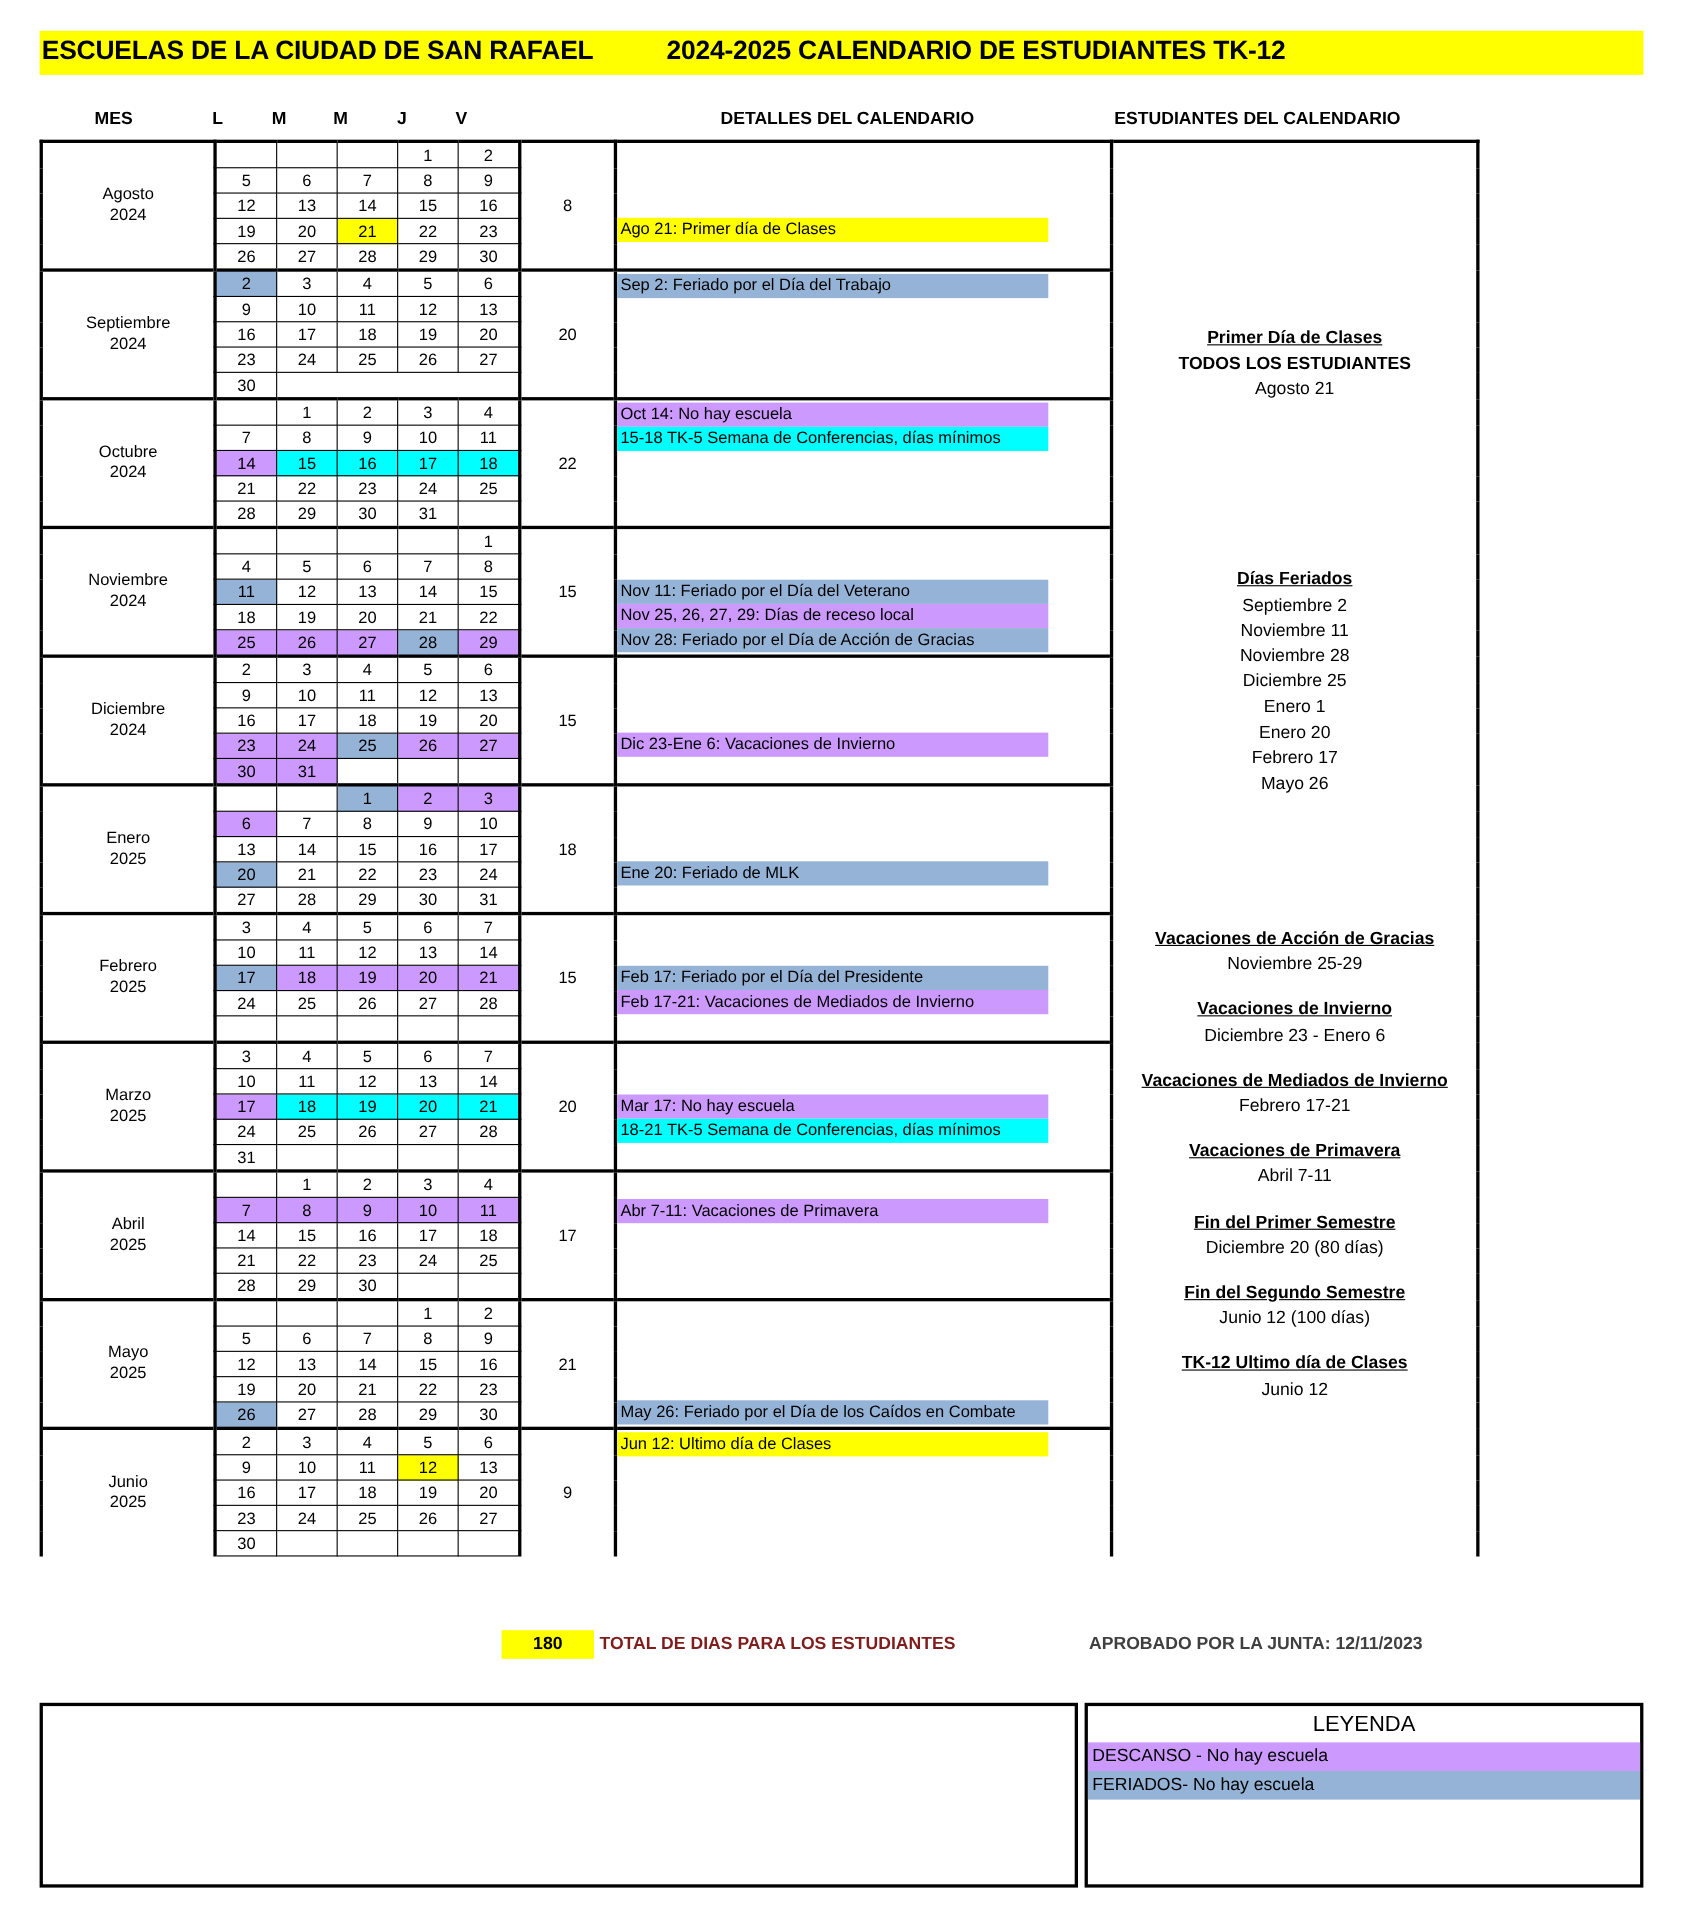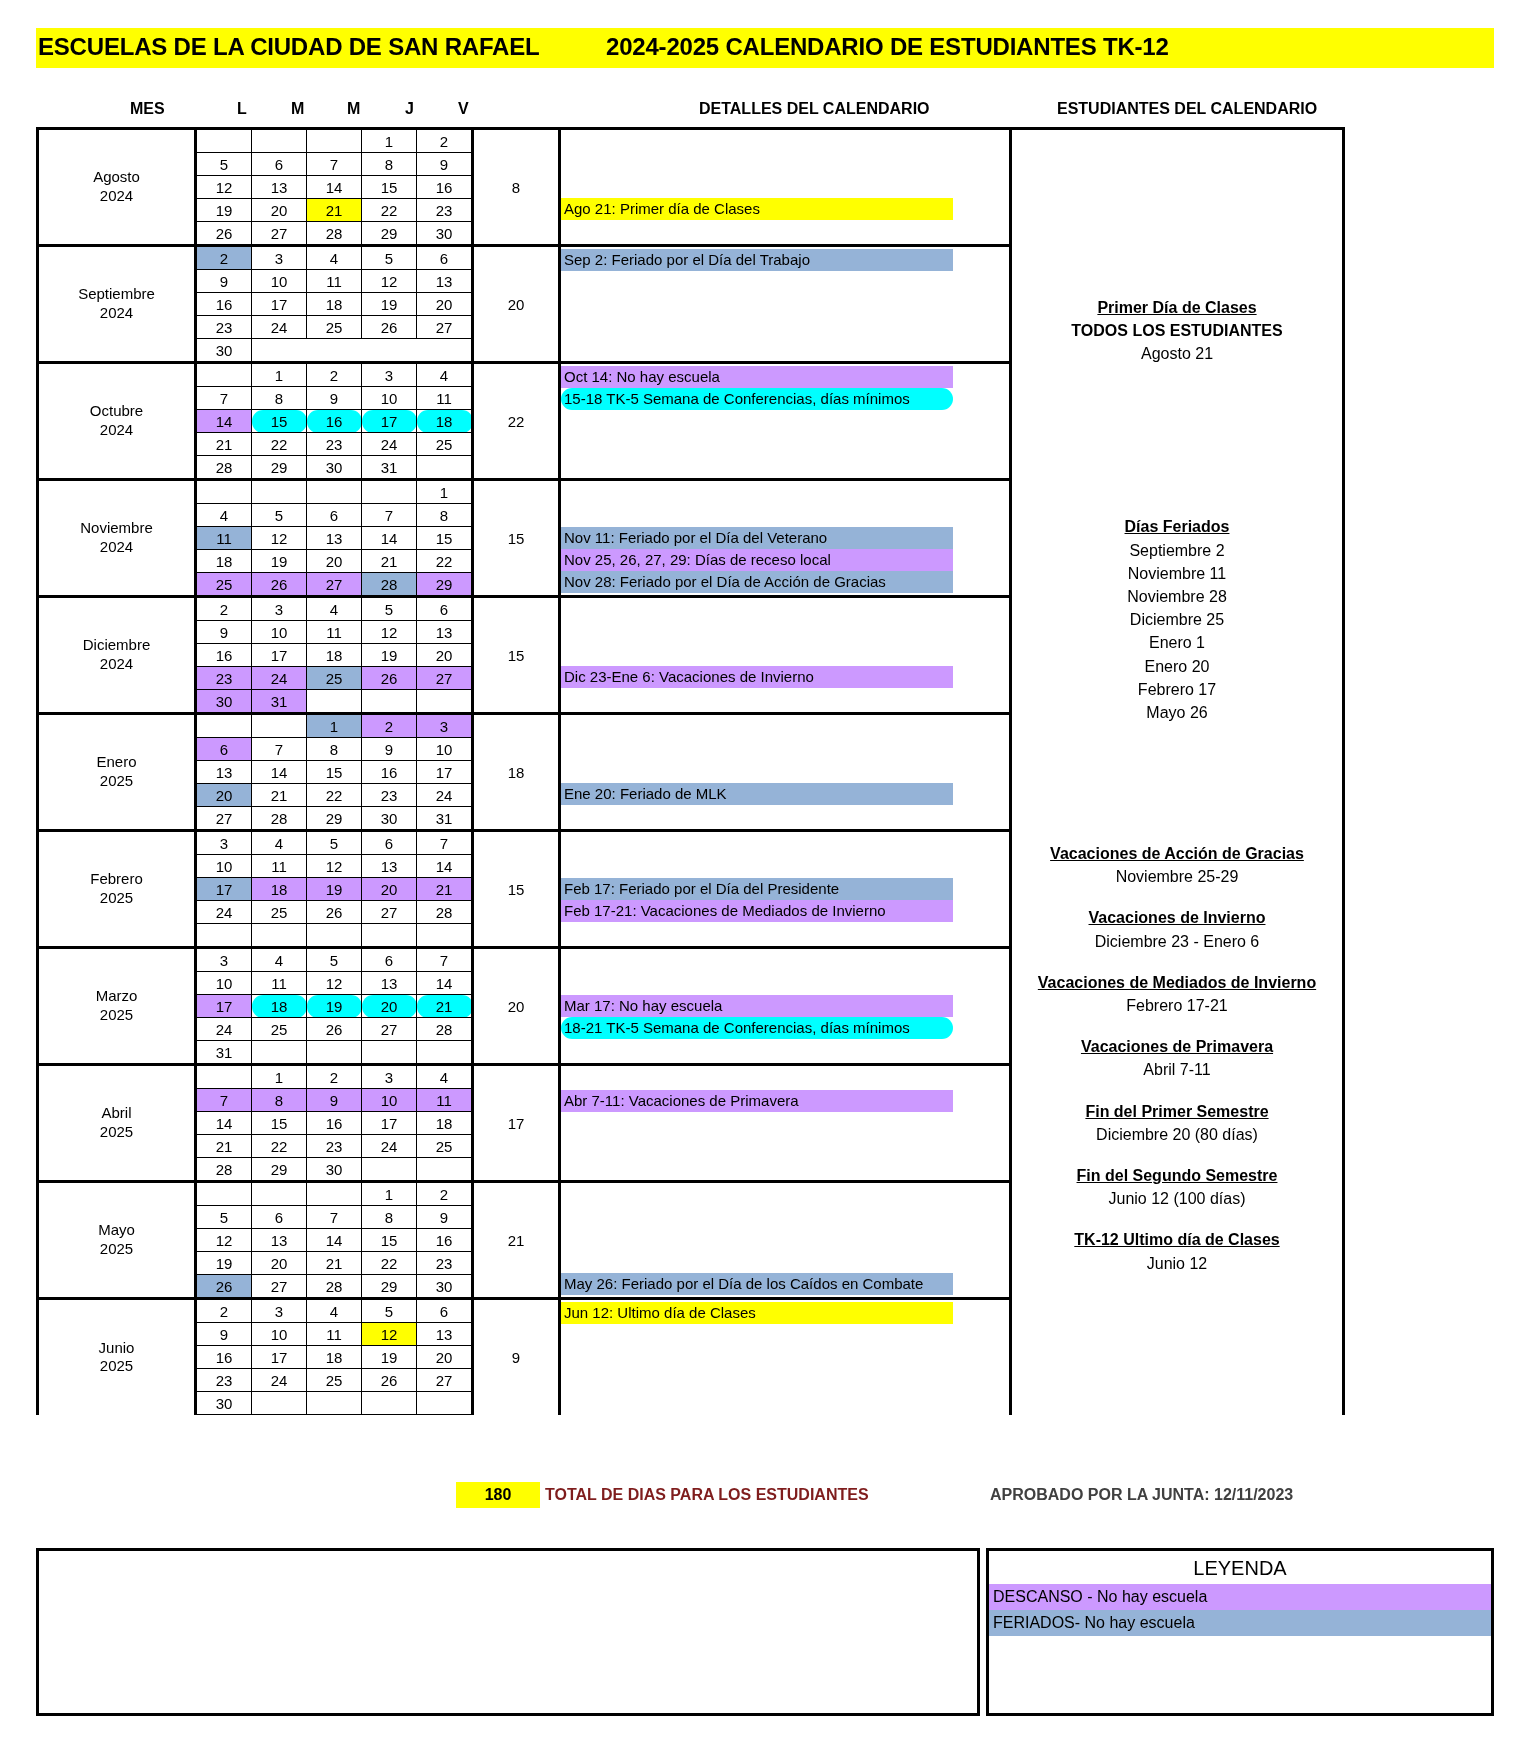--- a/index.html
+++ b/index.html
@@ -47,21 +47,21 @@
   
   .col-headers {
     position: absolute;
     left: 0;
     top: 100px;
     width: 1530px;
     height: 26px;
     font-size: 16px;
     font-weight: bold;
   }
-  .col-headers span { position: absolute; white-space: nowrap; margin-left: 44px; }
+  .col-headers span { position: absolute; white-space: nowrap; }
   .ch-mes { left: 86px; }
   .ch-l   { left: 193px; }
   .ch-m1  { left: 247px; }
   .ch-m2  { left: 303px; }
   .ch-j   { left: 361px; }
   .ch-v   { left: 414px; }
   .ch-det { left: 655px; }
   .ch-prog{ left: 1013px; }
 
   
@@ -136,21 +136,21 @@
     padding-left: 3px;
     white-space: nowrap;
     box-sizing: border-box;
   }
   .detail-line.blank { background: transparent; }
 
   
   .hl-yellow { background: #ffff00; }
   .hl-blue   { background: #95b3d7; }
   .hl-purple { background: #cc99ff; }
-  .hl-cyan   { background: #00ffff; border-radius: 11px; }
+  .hl-cyan   { background: #00ffff; }
 
   
   .prog-inner {
     padding-top: 26px;
     font-size: 16px;
     line-height: 1.45;
   }
   .prog-head {
     font-weight: bold;
     text-decoration: underline;

